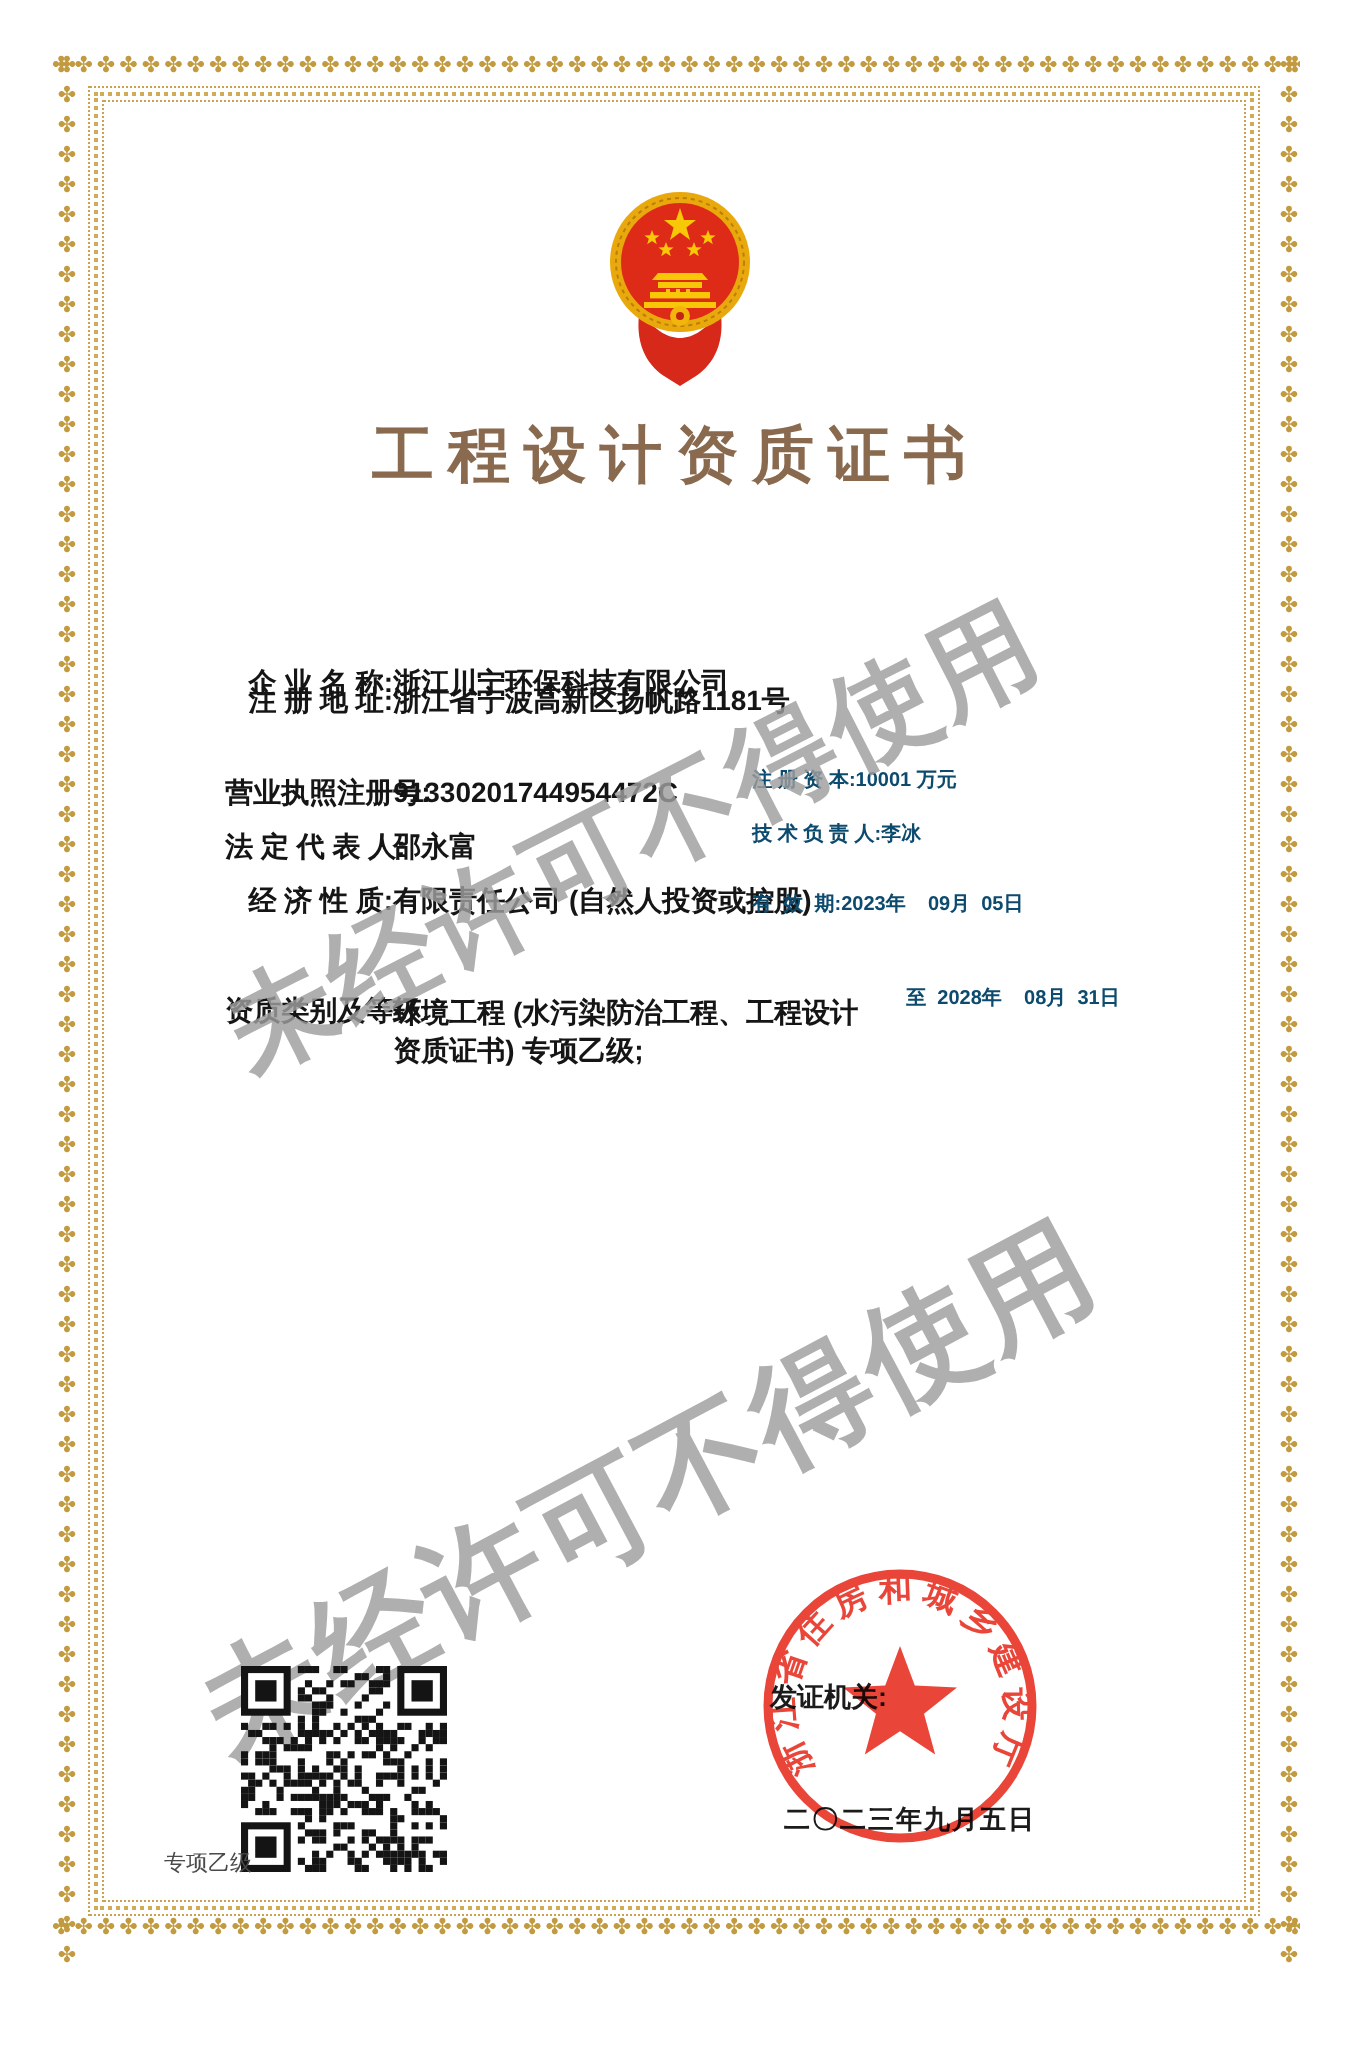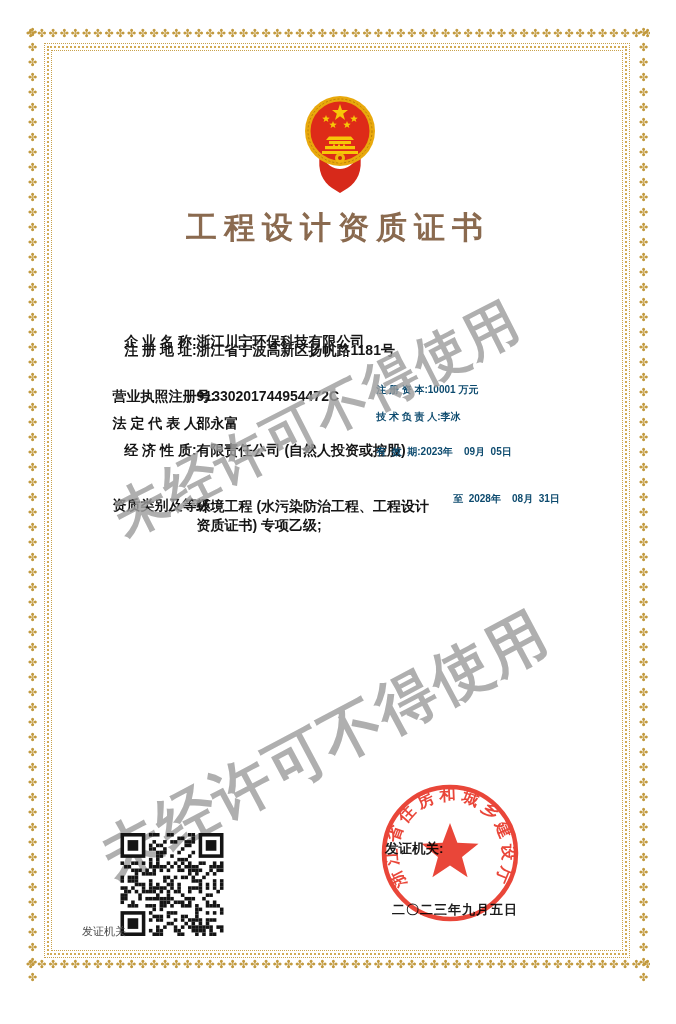--- a/index.html
+++ b/index.html
@@ -417,21 +417,21 @@
         <rect x="3.59" y="3.59" width="17.93" height="17.93" fill="#fff"></rect>
         <rect x="7.17" y="7.17" width="10.76" height="10.76" fill="#141414"></rect>
         <rect x="78.90" y="0.00" width="25.10" height="25.10" fill="#141414"></rect>
         <rect x="82.48" y="3.59" width="17.93" height="17.93" fill="#fff"></rect>
         <rect x="86.07" y="7.17" width="10.76" height="10.76" fill="#141414"></rect>
         <rect x="0.00" y="78.90" width="25.10" height="25.10" fill="#141414"></rect>
         <rect x="3.59" y="82.48" width="17.93" height="17.93" fill="#fff"></rect>
         <rect x="7.17" y="86.07" width="10.76" height="10.76" fill="#141414"></rect>
       </g>
   </svg>
-  <div class="qr-label">发证机关</div>
+  <div class="qr-label">专项乙级</div>
 
   <div class="issuer">发证机关:</div>
   <svg class="seal" viewBox="0 0 140 140">
     <circle cx="70" cy="70" r="66" fill="none" stroke="#e8382a" stroke-width="4.5"></circle>
     <path id="sealArc" d="M28.2,102.6 A53,53 0 1 1 111.8,102.6" fill="none"></path>
     <text font-size="16.5" font-weight="bold" fill="#e8382a" font-family="Liberation Sans, sans-serif">
       <textPath href="#sealArc" startOffset="2" textLength="228" lengthAdjust="spacing">浙江省住房和城乡建设厅</textPath>
     </text>
     <path fill="#e8382a" d="M70,40 L77.4,59.8 L98.5,60.7 L82,73.9 L87.6,94.3 L70,82.6 L52.4,94.3 L58,73.9 L41.5,60.7 L62.6,59.8 Z"></path>
   </svg>

